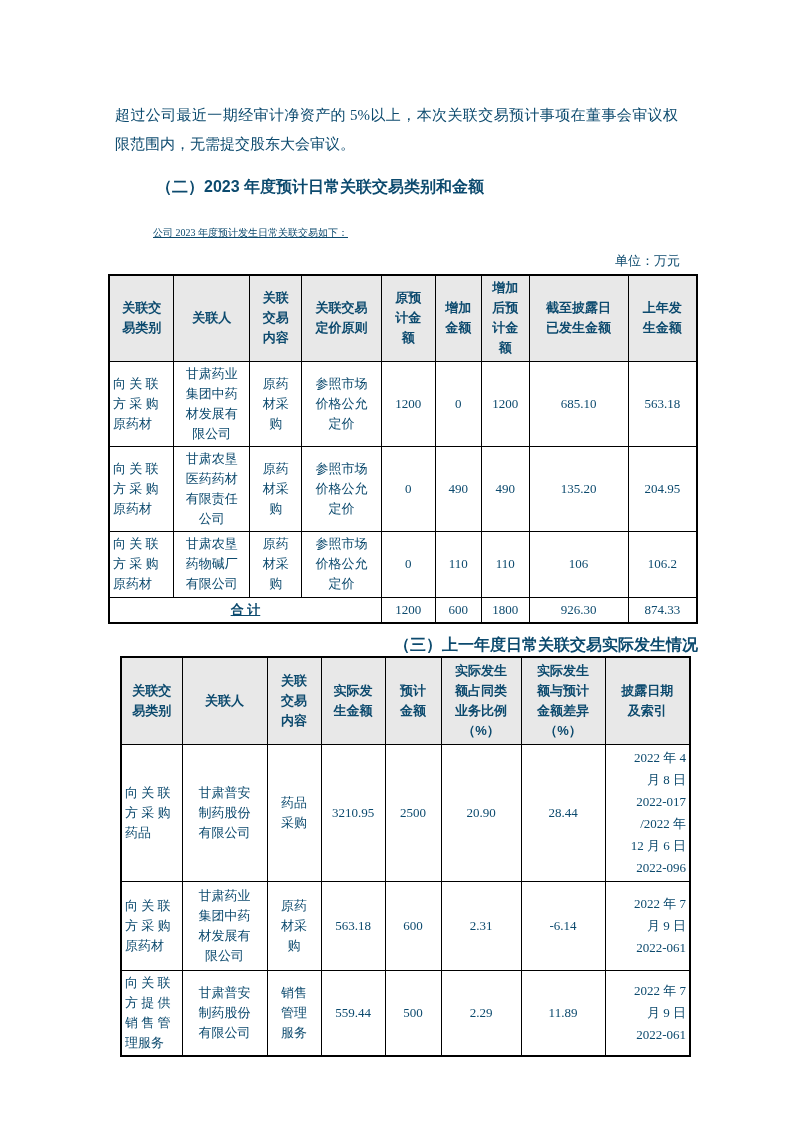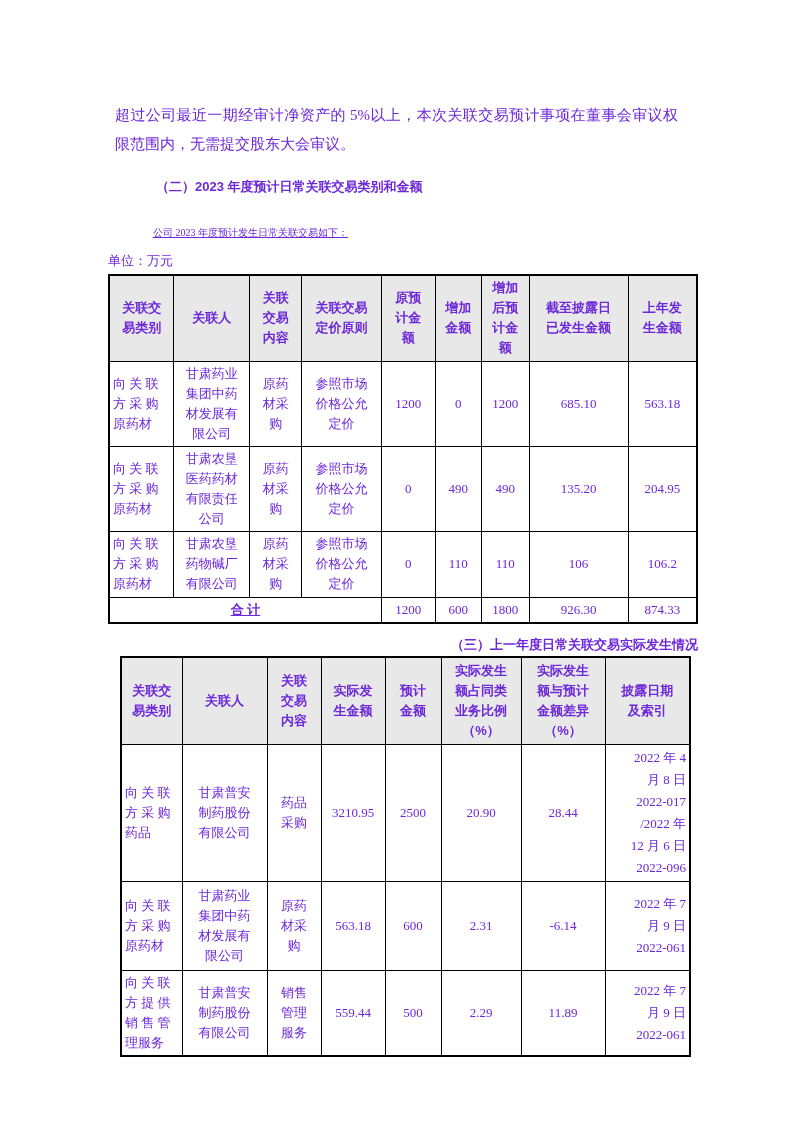--- a/index.html
+++ b/index.html
@@ -1,39 +1,39 @@
 <!DOCTYPE html>
 <html><head>
 <meta charset="utf-8">
 <style>
   html,body { margin:0; padding:0; background:#ffffff; }
   .page {
     position:relative;
     width:793px; height:1122px;
     background:#ffffff;
     overflow:hidden;
-    color:#6d28d9;
+    color:#0c4a6e;
     font-family:"Liberation Serif","DejaVu Serif",serif;
   }
   .content { margin-left:108px; width:590px; padding-top:101px; }
 
   p.body-text {
     font-size:15px; line-height:29px;
     text-align:justify;
     margin:0 20px 0 7px;
   }
   .sec-heading {
     font-family:"Liberation Sans","DejaVu Sans",sans-serif;
-    font-weight:700; font-size:13px; line-height:22px;
+    font-weight:700; font-size:16px; line-height:22px;
     margin:17px 0 0 48px;
   }
   .sec-heading.h3 { margin-top:10px;text-align:right; }
   p.intro2 { font-size:10px; line-height:22px; margin:24px 20px 0 45px;text-decoration:underline; }
   .unit-label {
-    font-size:13px; line-height:16px;
+    text-align:right; font-size:13px; line-height:16px;
     margin:9px 18px 0 0;
   }
 
   table {
     border-collapse:collapse; table-layout:fixed;
     border:2px solid #000;
     margin-top:5px;
     font-size:13px;
   }
   table.t2 { margin-left:12px; margin-top:0; }

